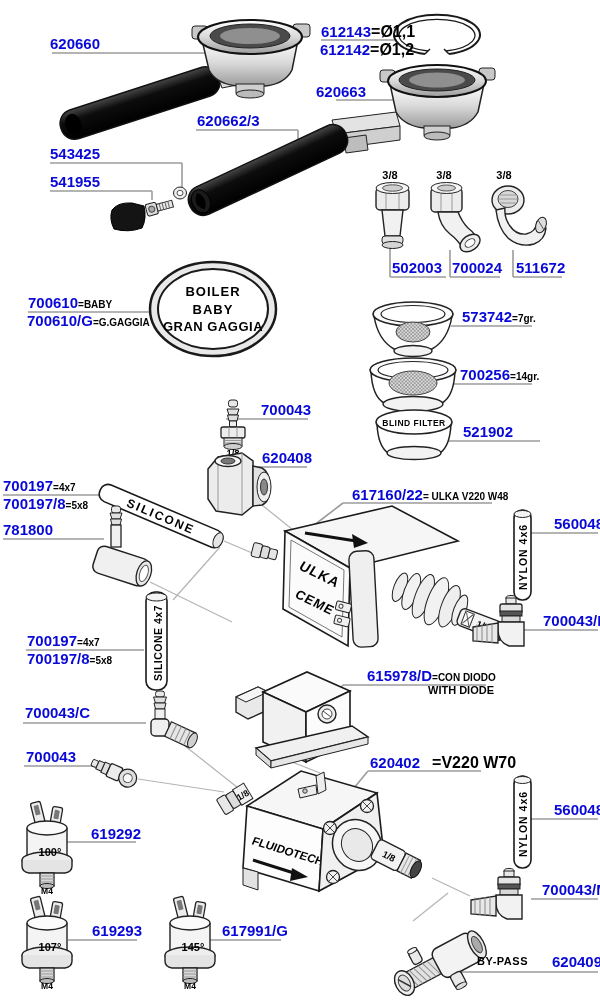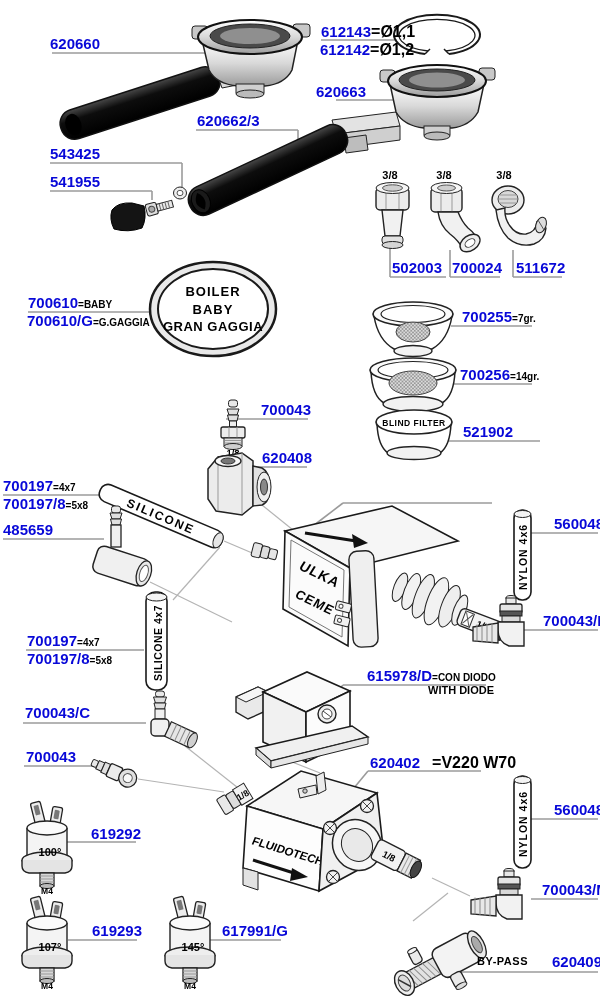--- a/index.html
+++ b/index.html
@@ -507,28 +507,29 @@
 <div class="plbl" style="left:320px;top:41px"><span>612142</span><span class="sfx12">=Ø1,2</span></div>
 <div class="plbl" style="left:316px;top:84px"><span>620663</span></div>
 <div class="plbl" style="left:197px;top:113px"><span>620662/3</span></div>
 <div class="plbl" style="left:50px;top:146px"><span>543425</span></div>
 <div class="plbl" style="left:50px;top:174px"><span>541955</span></div>
 <div class="plbl" style="left:392px;top:260px"><span>502003</span></div>
 <div class="plbl" style="left:452px;top:260px"><span>700024</span></div>
 <div class="plbl" style="left:516px;top:260px"><span>511672</span></div>
 <div class="plbl" style="left:28px;top:295px"><span>700610</span><span class="sfx">=BABY</span></div>
 <div class="plbl" style="left:27px;top:313px"><span>700610/G</span><span class="sfx">=G.GAGGIA</span></div>
-<div class="plbl" style="left:462px;top:309px"><span>700255</span><span class="sfx">=7gr.</span></div>
+<div class="plbl" style="left:462px;top:309px"><span>573742</span><span class="sfx">=7gr.</span></div>
 <div class="plbl" style="left:460px;top:367px"><span>700256</span><span class="sfx">=14gr.</span></div>
 <div class="plbl" style="left:463px;top:424px"><span>521902</span></div>
 <div class="plbl" style="left:261px;top:402px"><span>700043</span></div>
 <div class="plbl" style="left:262px;top:450px"><span>620408</span></div>
 <div class="plbl" style="left:3px;top:478px"><span>700197</span><span class="sfx gap">=4x7</span></div>
 <div class="plbl" style="left:3px;top:496px"><span>700197/8</span><span class="sfx">=5x8</span></div>
-<div class="plbl" style="left:3px;top:522px"><span>485659</span></div>
+<div class="plbl" style="left:3px;top:522px"><span>781800</span></div>
+<div class="plbl" style="left:352px;top:487px"><span>617160/22</span><span class="sfx">= ULKA V220 W48</span></div>
 <div class="plbl" style="left:554px;top:516px"><span>560048</span></div>
 <div class="plbl" style="left:543px;top:613px"><span>700043/M</span></div>
 <div class="plbl" style="left:27px;top:633px"><span>700197</span><span class="sfx gap">=4x7</span></div>
 <div class="plbl" style="left:27px;top:651px"><span>700197/8</span><span class="sfx">=5x8</span></div>
 <div class="plbl" style="left:25px;top:705px"><span>700043/C</span></div>
 <div class="plbl" style="left:26px;top:749px"><span>700043</span></div>
 <div class="plbl" style="left:367px;top:668px"><span>615978/D</span><span class="sfx">=CON DIODO</span></div>
 <div class="ann" style="left:428px;top:684px">WITH DIODE</div>
 <div class="plbl" style="left:370px;top:754px"><span>620402</span><span class="sfx12 gap14">=V220 W70</span></div>
 <div class="plbl" style="left:554px;top:802px"><span>560048</span></div>

